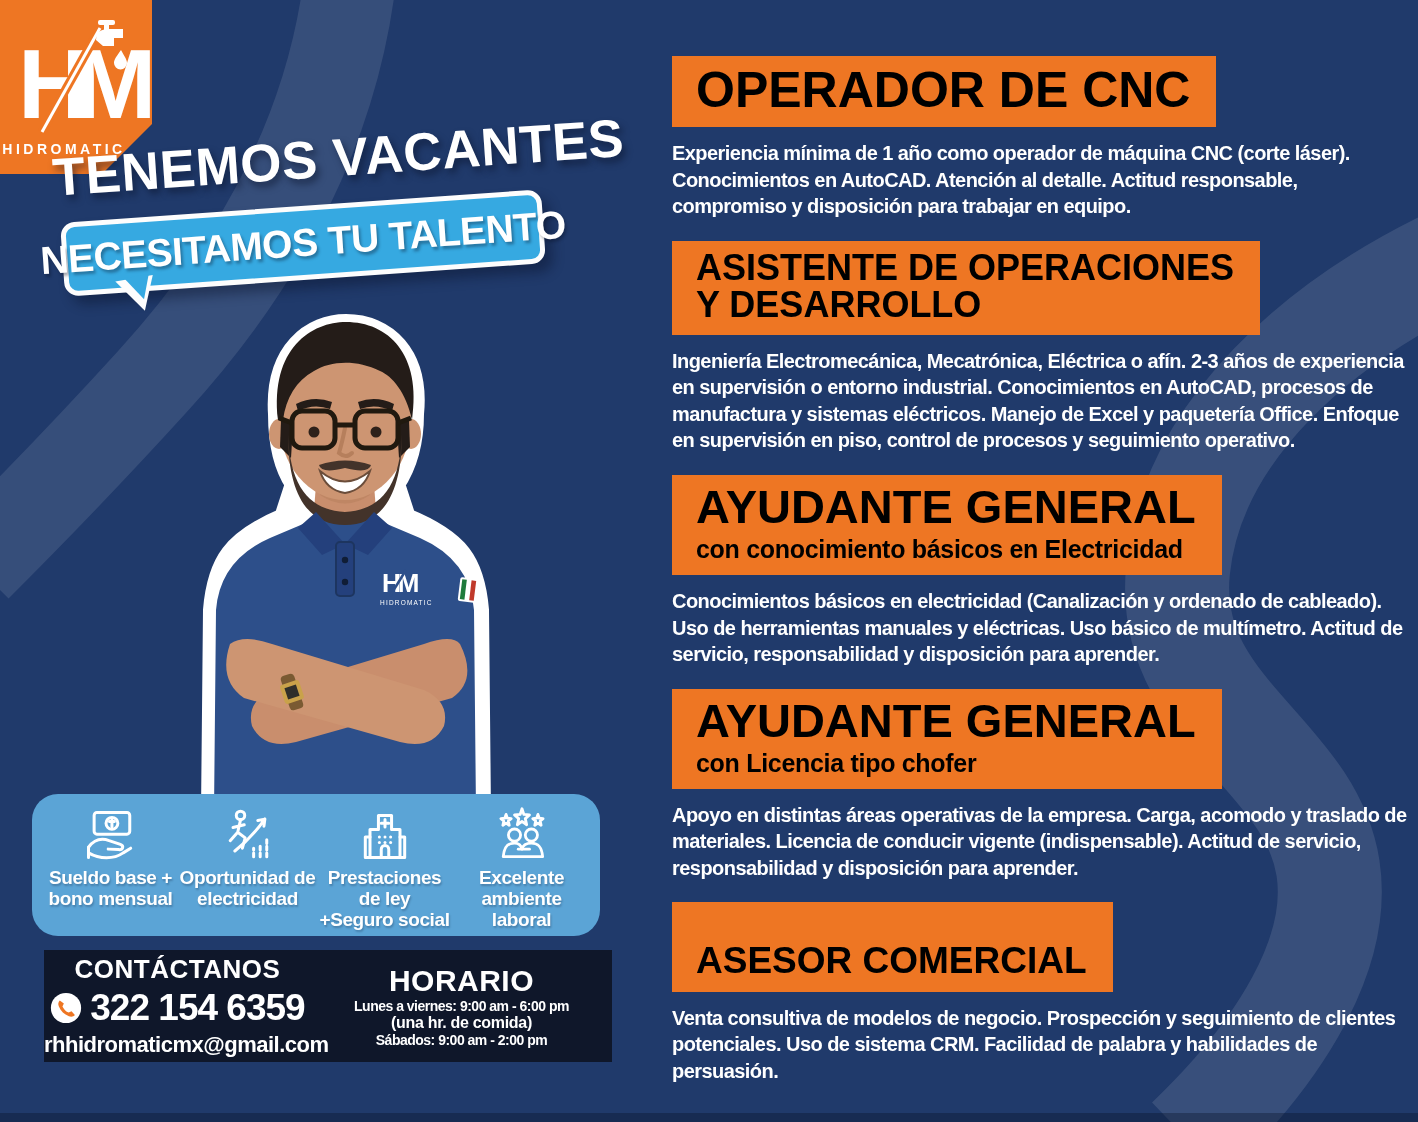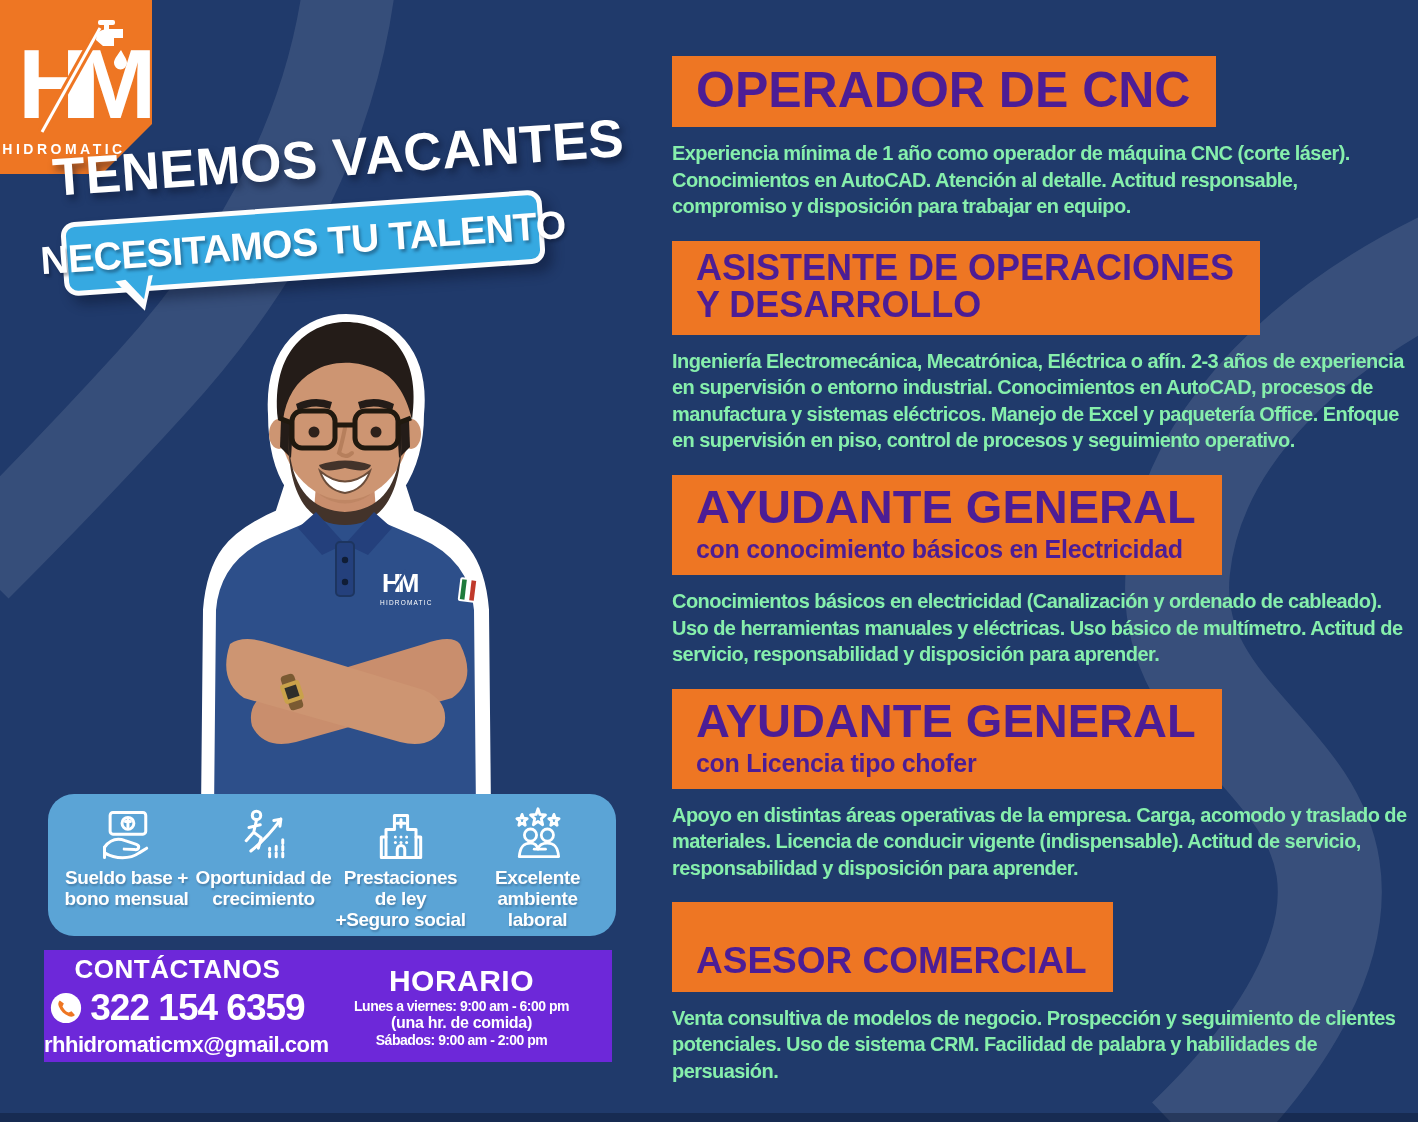--- a/index.html
+++ b/index.html
@@ -46,62 +46,62 @@
     border-top:34px solid #fdfdfd; transform:rotate(-10deg); }
   .tail-blue{ position:absolute; left:126px; top:276px; width:0; height:0;
     border-left:16px solid transparent; border-right:9px solid transparent;
     border-top:24px solid #36a9e1; transform:rotate(-10deg); }
 
   
   .person{ position:absolute; left:130px; top:292px; width:430px; height:520px; }
 
   
   .benefits{
-    position:absolute; left:48px; top:794px; width:568px; height:142px;
+    position:absolute; left:32px; top:794px; width:568px; height:142px;
     background:#5ba4d6; border-radius:26px;
     display:flex; align-items:stretch; padding:12px 10px 8px;
   }
   .benefit{ flex:1; display:flex; flex-direction:column; align-items:center; justify-content:flex-start; }
   .benefit svg{ width:60px; height:60px; flex:0 0 auto; }
   .blabel{ margin-top:2px; text-align:center; font-size:19px; font-weight:bold;
     line-height:1.1; letter-spacing:-.4px; text-shadow:1px 2px 2px rgba(8,16,38,.25);}
   .blabel span{ display:block; }
 
   
   .contactbar{
     position:absolute; left:44px; top:950px; width:568px; height:112px;
-    background:#6d28d9; display:flex; align-items:center;
+    background:#0f172a; display:flex; align-items:center;
   }
   .contact-left{ width:47%; text-align:center; }
   .contact-right{ width:53%; text-align:center; }
   .c-head{ font-size:26px; font-weight:bold; letter-spacing:.5px; }
   .phone-row{ display:flex; align-items:center; justify-content:center; gap:8px; margin-top:2px;}
   .phone-row svg{ width:32px; height:32px; }
   .phone{ font-size:37px; font-weight:bold; letter-spacing:-1px; white-space:nowrap; }
   .email{ font-size:22px; font-weight:bold; letter-spacing:-.5px; margin-top:3px; }
   .h-head{ font-size:30px; font-weight:bold; letter-spacing:.5px; }
   .sline{ font-size:14px; font-weight:bold; letter-spacing:-.5px; line-height:1.15; }
   .snote{ font-size:16px; font-weight:bold; letter-spacing:-.3px; line-height:1.1; }
 
   
   .jobs{ position:absolute; left:672px; top:56px; width:740px; }
   .job{ margin-bottom:21px; }
   .job-header{
-    display:inline-block; background:#ee7623; color:#4c1d95;
+    display:inline-block; background:#ee7623; color:#000000;
     padding:8px 26px 11px 24px;
   }
   .job-title{ font-weight:bold; line-height:1.04; letter-spacing:0; white-space:pre-line; }
   .jh1 .job-title{ font-size:50px; }
   .jh2 .job-title{ font-size:36px; }
   .jh3 .job-title{ font-size:47px; }
   .jh4 .job-title{ font-size:47px; }
   .jh5 .job-title{ font-size:37px;margin-top:32px; }
   .job-subtitle{ font-size:25px; font-weight:bold; margin-top:3px; letter-spacing:-.3px; }
   .job-desc{
-    margin-top:13px; width:740px; color:#86efac;
+    margin-top:13px; width:740px; color:#ffffff;
     font-size:20px; font-weight:bold; letter-spacing:-.55px; line-height:1.33;
   }
 </style>
 </head>
 <body>
 
 <div class="poster">
 
   <svg class="bg-decor" viewBox="0 0 1418 1122" preserveAspectRatio="none">
     <path d="M 352,-40 C 338,120 262,262 152,382 C 92,448 36,506 -24,566" fill="none" stroke="rgba(255,255,255,0.10)" stroke-width="92"></path>
@@ -213,21 +213,21 @@
     </div>
     <div class="benefit">
       <svg viewBox="0 0 64 64" fill="none" stroke="#ffffff" stroke-width="3.2" stroke-linecap="round" stroke-linejoin="round">
         <circle cx="24" cy="10" r="4.5"></circle>
         <path d="M24,15 L21,28 L13,37 M21,28 L29,34 L26,45 M16,23 L28,20"></path>
         <path d="M38,54 v-9 M45,54 v-14 M52,54 v-19" stroke-dasharray="4 3"></path>
         <path d="M18,48 C28,40 40,28 50,14 M50,14 l-7.5,1.5 M50,14 l-1,7.5"></path>
       </svg>
       <div class="blabel">
         <span>Oportunidad de</span>
-        <span>crecimiento</span>
+        <span>electricidad</span>
       </div>
     </div>
     <div class="benefit">
       <svg viewBox="0 0 64 64" fill="none" stroke="#ffffff" stroke-width="3.2" stroke-linecap="round" stroke-linejoin="round">
         <path d="M16,55 V25 h9 V10 h14 v15 h9 v30"></path>
         <path d="M32,14.5 v8 M28,18.5 h8"></path>
         <path d="M28,55 v-9 a4,4 0 0 1 8,0 v9"></path>
         <path d="M16,33 h-5 v22 M48,33 h5 v22 M12,55 h40"></path>
         <g fill="#ffffff" stroke="none">
           <circle cx="26" cy="33" r="1.6"></circle>

